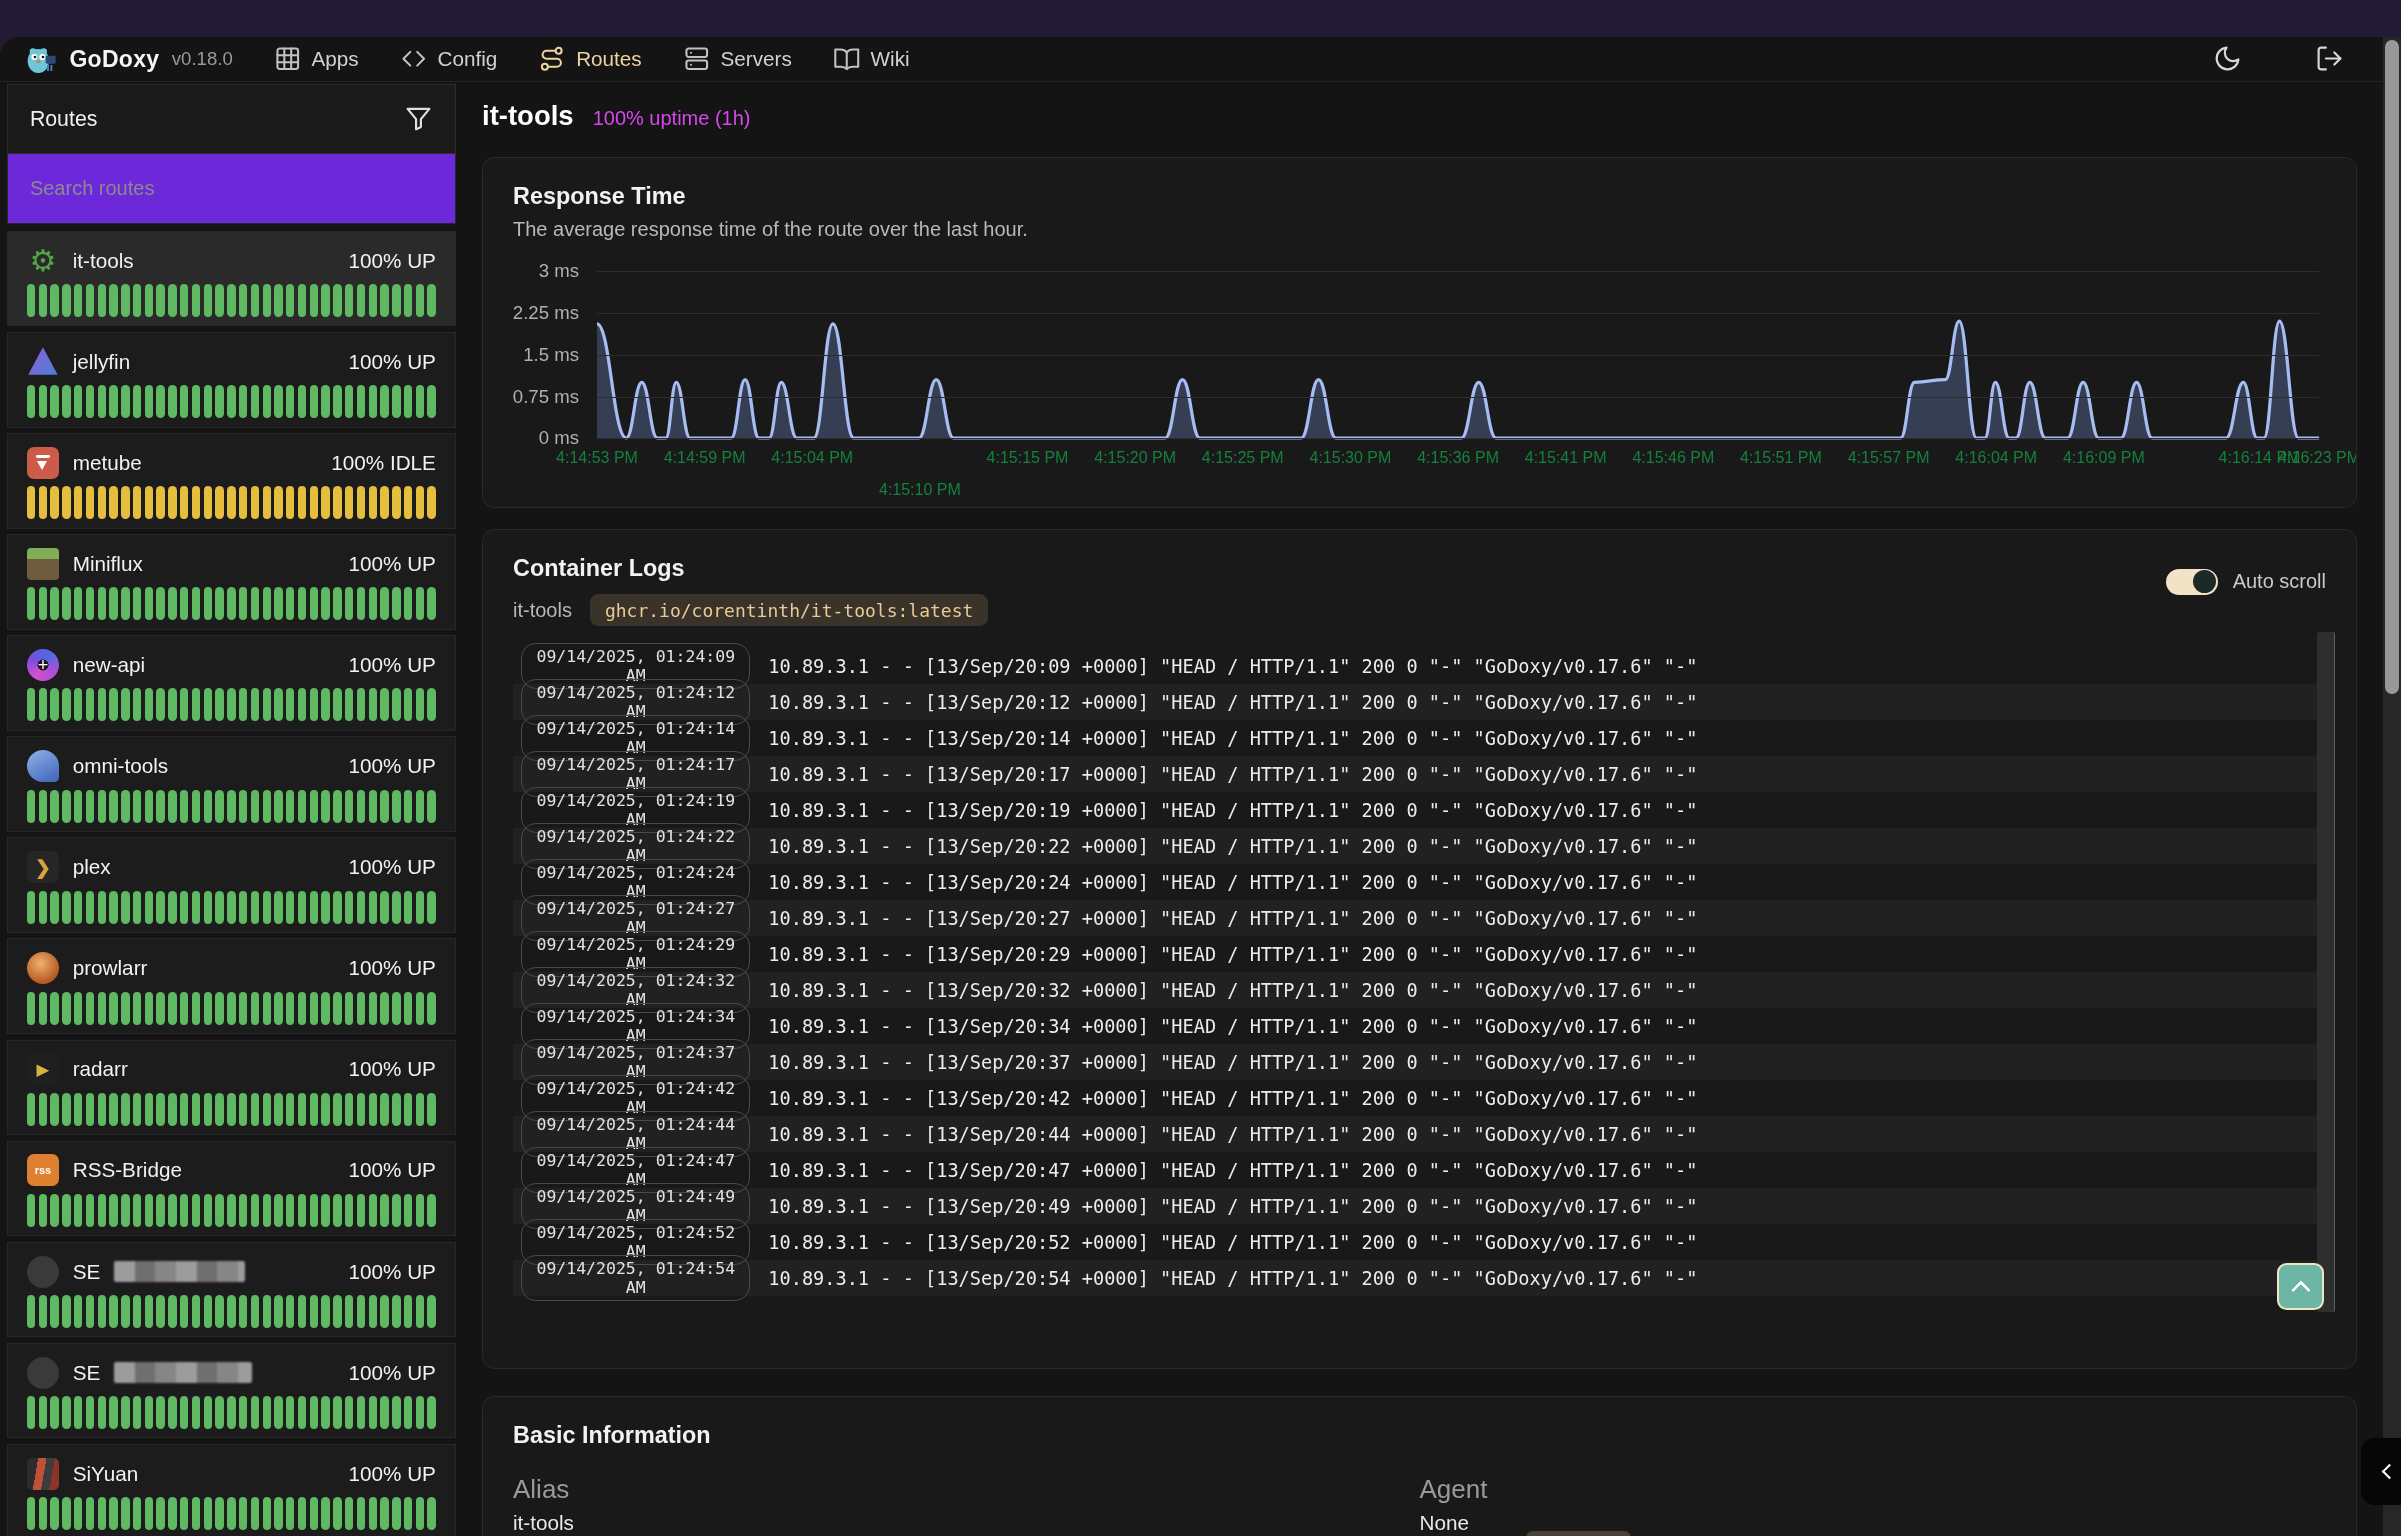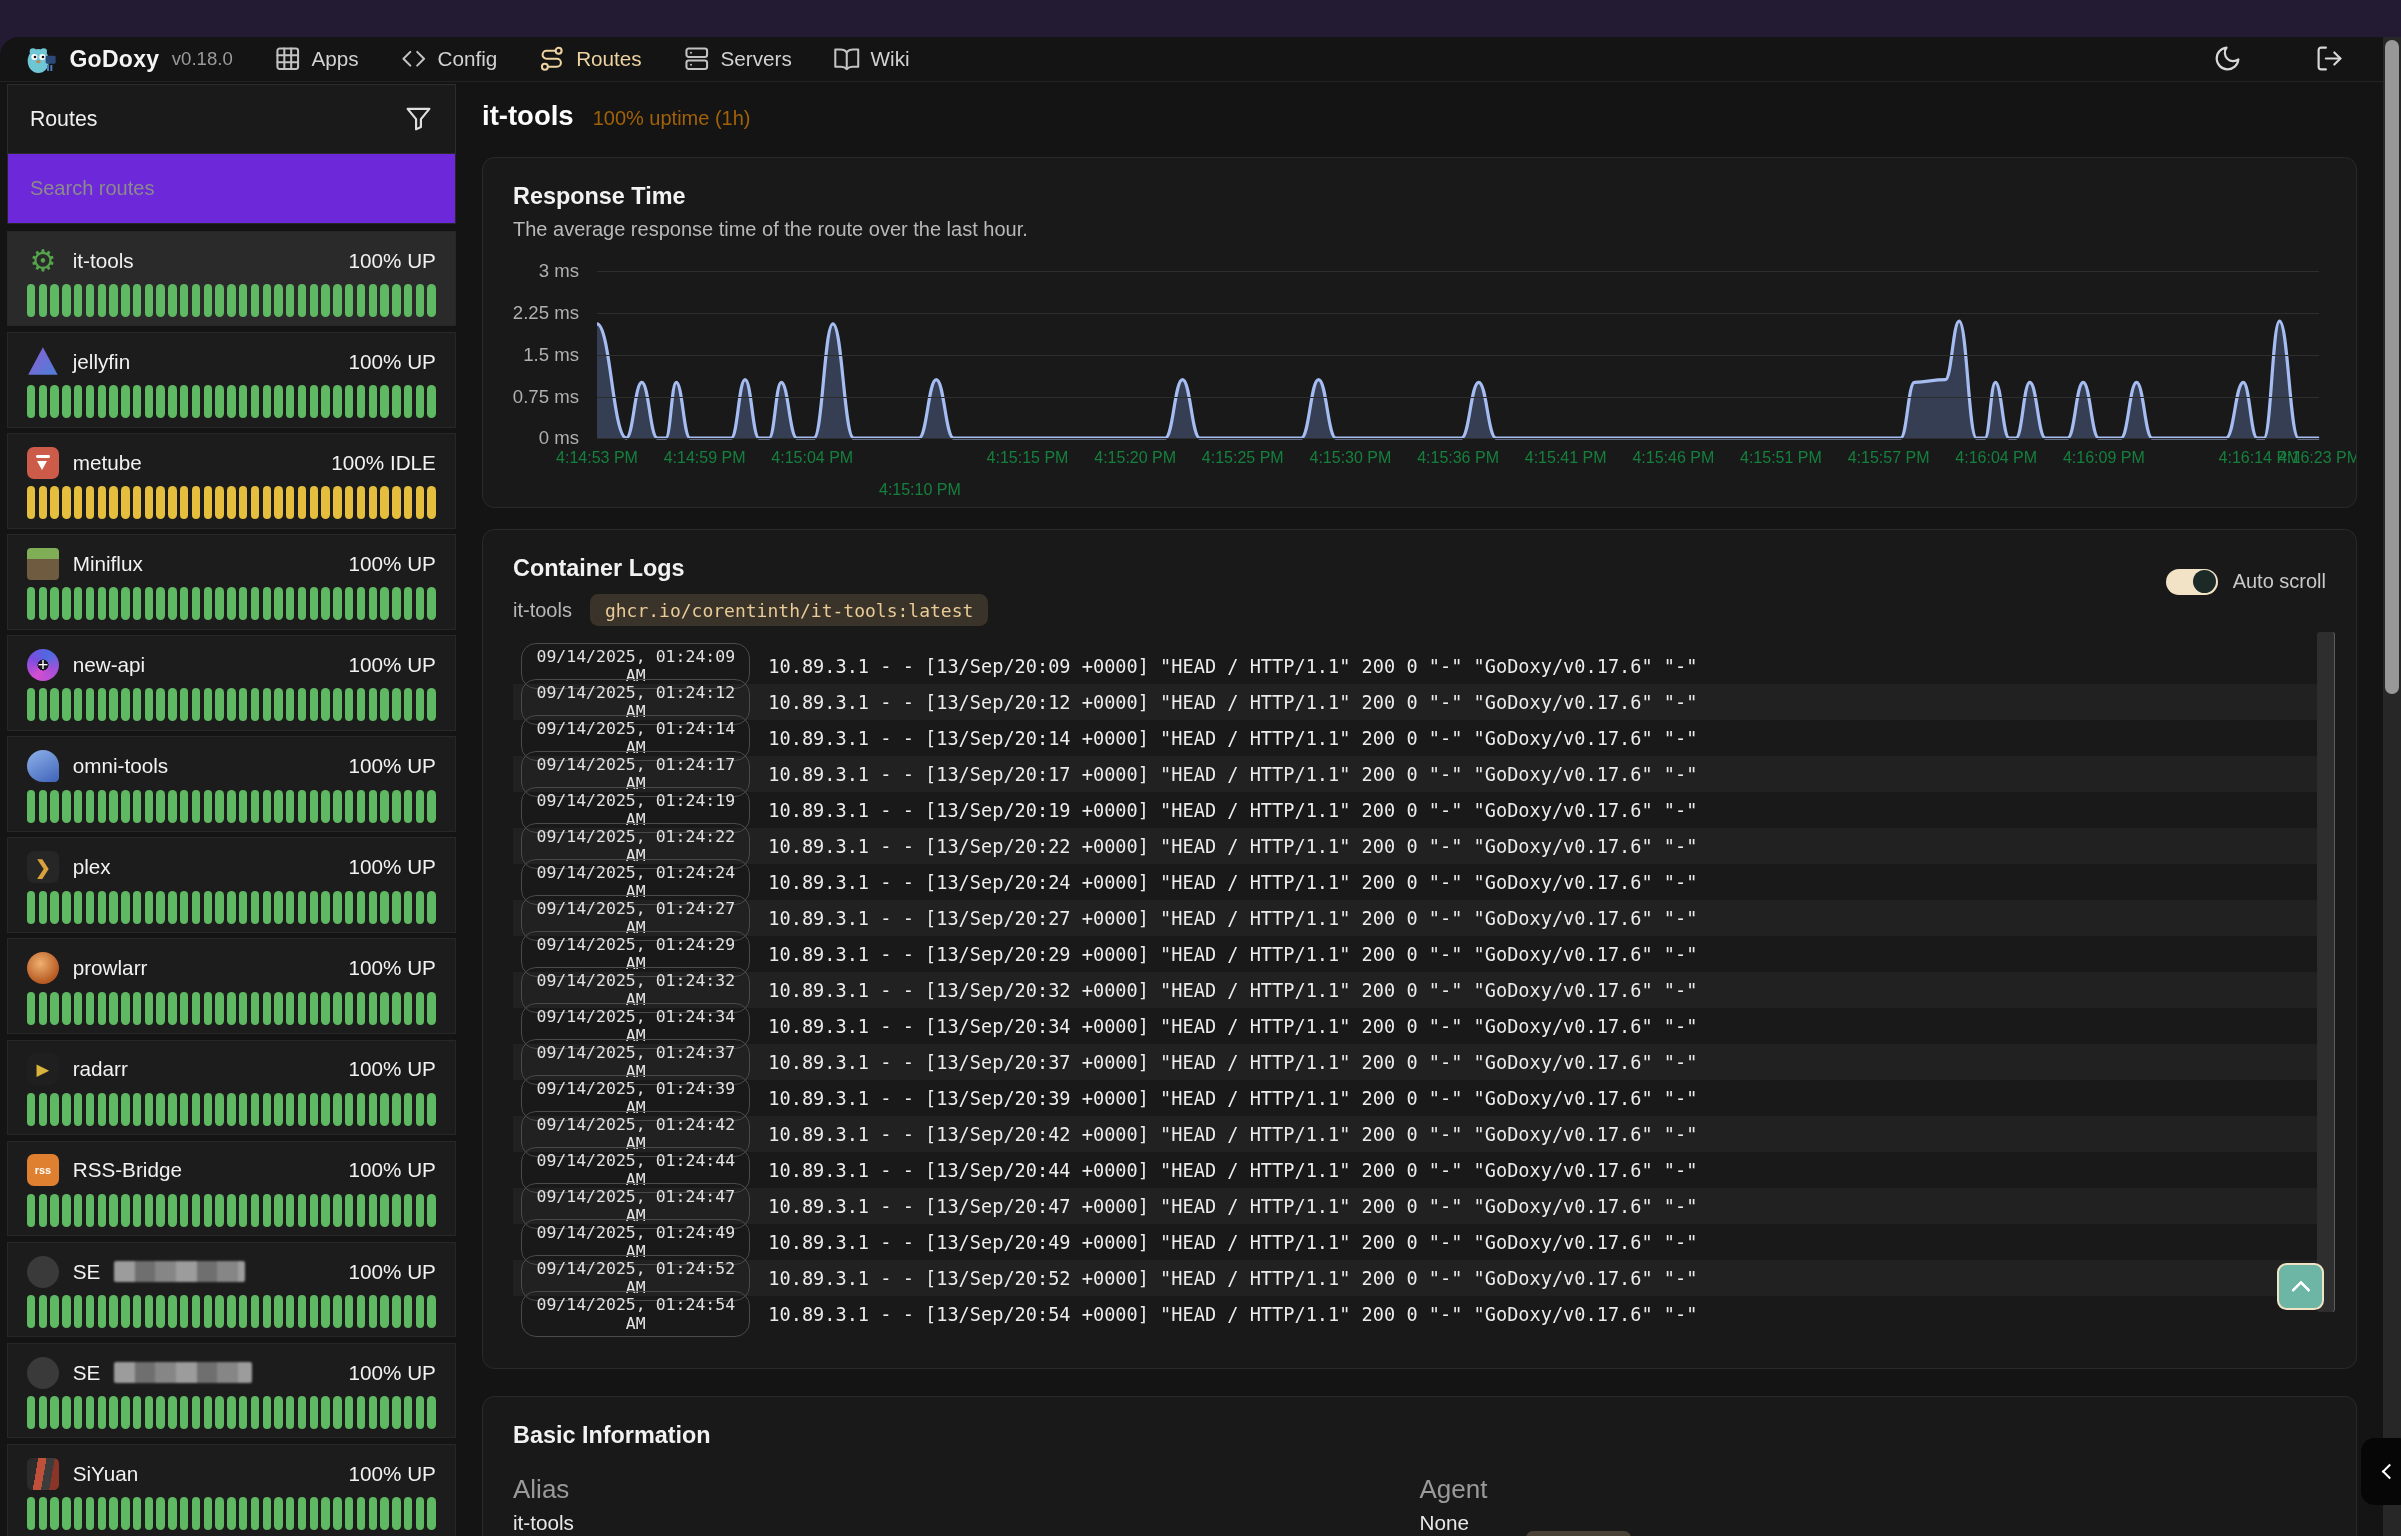--- a/index.html
+++ b/index.html
@@ -73,21 +73,21 @@
   .ri-radarr { background:#1f1f1f; border-radius:8.3px; color:#d9b33c; font-size:16.5px; }
   .ri-rssbridge { background:#de8030; border-radius:6.9px; color:#fff; font-size:11px; font-weight:bold; }
   .ri-redacted { background:#3a3a3a; border-radius:50%; }
   .ri-siyuan { background:linear-gradient(100deg,#2c2c2c 0 30%,#c0503a 30% 52%,#3c3c3c 52% 74%,#8a3527 74%);
                border-radius:5.5px; }
 
   
   .main { position:absolute; left:482px; top:63px; width:1875px; }
   .main-header { display:flex; align-items:baseline; gap:19px; }
   .page-title { font-size:27.5px; font-weight:bold; color:#ffffff; }
-  .uptime-text { font-size:20px; color:#a16207; }
+  .uptime-text { font-size:20px; color:#d946ef; }
   .card { background:#191919; border:0.7px solid #2a2a2a; border-radius:12.4px;
           padding:25px 30px; position:relative; overflow:hidden; }
   .card-title { font-size:23.4px; font-weight:bold; color:#f2f2f2; }
   .card-subtitle { font-size:20px; color:#b9b9b9; margin-top:8.3px; }
   .card.response { margin-top:25px; height:351px; }
   .card.logs { margin-top:20.7px; height:840px; }
   .card.basic { margin-top:27.5px; height:289px; }
 
   
   .chart { position:relative; height:167px; margin:30px 6.9px 0 84px; }
@@ -919,24 +919,20 @@
   </div>
           <div class="log-row">
     <span class="log-time">09/14/2025, 01:24:34 AM</span>
     <span class="log-msg">10.89.3.1 - - [13/Sep/20:34 +0000] "HEAD / HTTP/1.1" 200 0 "-" "GoDoxy/v0.17.6" "-"</span>
   </div>
           <div class="log-row">
     <span class="log-time">09/14/2025, 01:24:37 AM</span>
     <span class="log-msg">10.89.3.1 - - [13/Sep/20:37 +0000] "HEAD / HTTP/1.1" 200 0 "-" "GoDoxy/v0.17.6" "-"</span>
   </div>
           <div class="log-row">
-    <span class="log-time">09/14/2025, 01:24:39 AM</span>
-    <span class="log-msg">10.89.3.1 - - [13/Sep/20:39 +0000] "HEAD / HTTP/1.1" 200 0 "-" "GoDoxy/v0.17.6" "-"</span>
-  </div>
-          <div class="log-row">
     <span class="log-time">09/14/2025, 01:24:42 AM</span>
     <span class="log-msg">10.89.3.1 - - [13/Sep/20:42 +0000] "HEAD / HTTP/1.1" 200 0 "-" "GoDoxy/v0.17.6" "-"</span>
   </div>
           <div class="log-row">
     <span class="log-time">09/14/2025, 01:24:44 AM</span>
     <span class="log-msg">10.89.3.1 - - [13/Sep/20:44 +0000] "HEAD / HTTP/1.1" 200 0 "-" "GoDoxy/v0.17.6" "-"</span>
   </div>
           <div class="log-row">
     <span class="log-time">09/14/2025, 01:24:47 AM</span>
     <span class="log-msg">10.89.3.1 - - [13/Sep/20:47 +0000] "HEAD / HTTP/1.1" 200 0 "-" "GoDoxy/v0.17.6" "-"</span>

